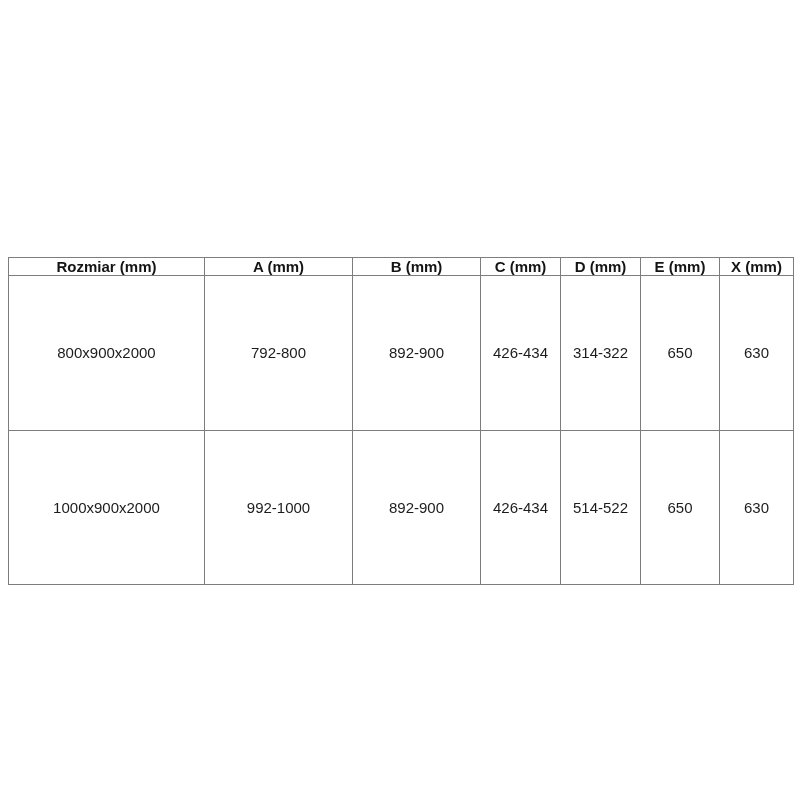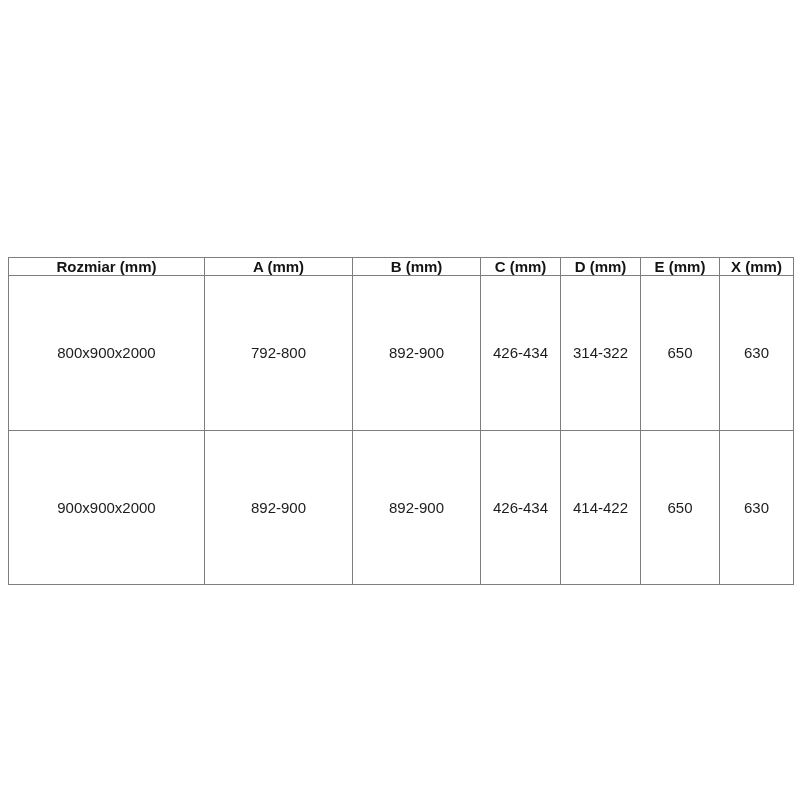--- a/index.html
+++ b/index.html
@@ -76,23 +76,23 @@
         <tr>
           <td>800x900x2000</td>
           <td>792-800</td>
           <td>892-900</td>
           <td>426-434</td>
           <td>314-322</td>
           <td>650</td>
           <td>630</td>
         </tr>
         <tr>
-          <td>900x900x2000</td>
-          <td>892-900</td>
+          <td>1000x900x2000</td>
+          <td>992-1000</td>
           <td>892-900</td>
           <td>426-434</td>
-          <td>414-422</td>
+          <td>514-522</td>
           <td>650</td>
           <td>630</td>
         </tr>
       </tbody>
   </table>
 </div>
 
 </body></html>

